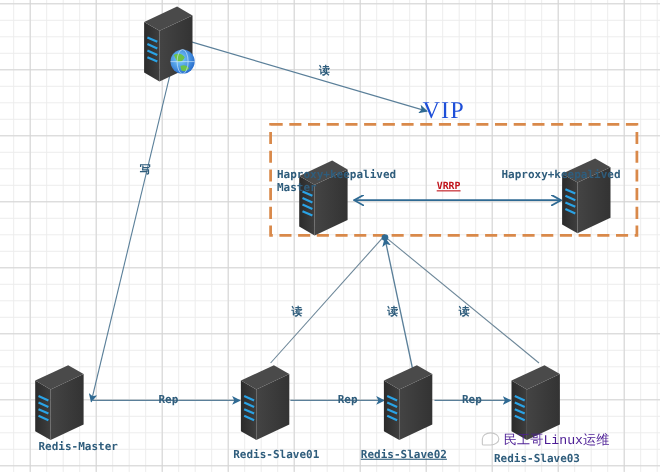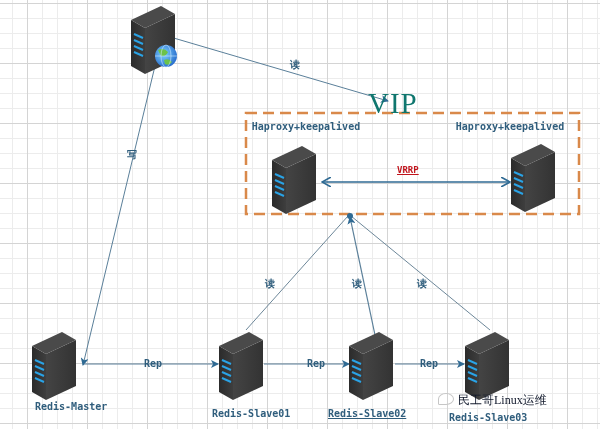--- a/index.html
+++ b/index.html
@@ -14,31 +14,31 @@
     background-size: 60px 60px, 60px 60px, 15px 15px, 15px 15px;
     background-position: 27px 3px, 27px 3px, 12px 3px, 12px 3px;
     font-family: "Liberation Mono", monospace;
   }
   #diagram { position: absolute; left: 0; top: 0; }
   .lbl {
     position: absolute; font-family: "DejaVu Sans Mono", "Liberation Mono", monospace;
     font-weight: bold; font-size: 10px; color: #2f5d7c; white-space: nowrap;
     line-height: 12px;
   }
-  .center { transform: translateX(-50%); }
+  .center { transform: translateX(-50%); margin-top: 33px; }
   .vip {
-    position: absolute; left: 368px; top: 87px;
-    font-family: "Liberation Serif", serif; font-size: 29px; color: #0f766e;
+    position: absolute; left: 384px; top: 87px;
+    font-family: "Liberation Serif", serif; font-size: 22px; color: #1d4ed8;
     letter-spacing: 1px;
   }
   .vrrp { color: #c0141c; font-size: 9px; }
   .cn { font-family: "DejaVu Sans", sans-serif; font-size: 10px; }
   .wm {
-    position: absolute; left: 438px; top: 392px; color: #0f172a;
-    font-family: Liberation Serif, serif; font-size: 12px; white-space: nowrap;
+    position: absolute; left: 438px; top: 392px; color: #4c1d95;
+    font-family: Liberation Mono, monospace; font-size: 12px; white-space: nowrap;
   }
   .wm-icon { display: inline-block; width: 14px; height: 10px; margin-right: 4px;
     border: 1px solid #c6c6c6; border-radius: 50% 50% 50% 10%; vertical-align: -1px; }
 </style>
 </head>
 <body>
 
 <svg id="diagram" width="600" height="429" xmlns="http://www.w3.org/2000/svg">
   <defs>
     <marker id="arr" markerWidth="8" markerHeight="8" refX="7" refY="4" orient="auto" markerUnits="userSpaceOnUse">
@@ -117,20 +117,21 @@
       <use href="#server"></use>
     </g>
 
   <circle cx="350" cy="216" r="3" fill="#2f6a93"></circle>
 </svg>
 
 <div class="vip">VIP</div>
 
 <div class="lbl center" style="left:306px; top:121px;">
   <div>Haproxy+keepalived</div>
+  <div>Master</div>
 </div>
 <div class="lbl center" style="left:510px; top:121px;">
   <div>Haproxy+keepalived</div>
 </div>
 
 <div class="lbl vrrp" style="left:397px; top:164px;text-decoration:underline;">VRRP</div>
 
 <div class="lbl cn" style="left:290px; top:59px;">读</div>
 <div class="lbl cn" style="left:127px; top:149px;">写</div>
 <div class="lbl cn" style="left:265px; top:278px;">读</div>

